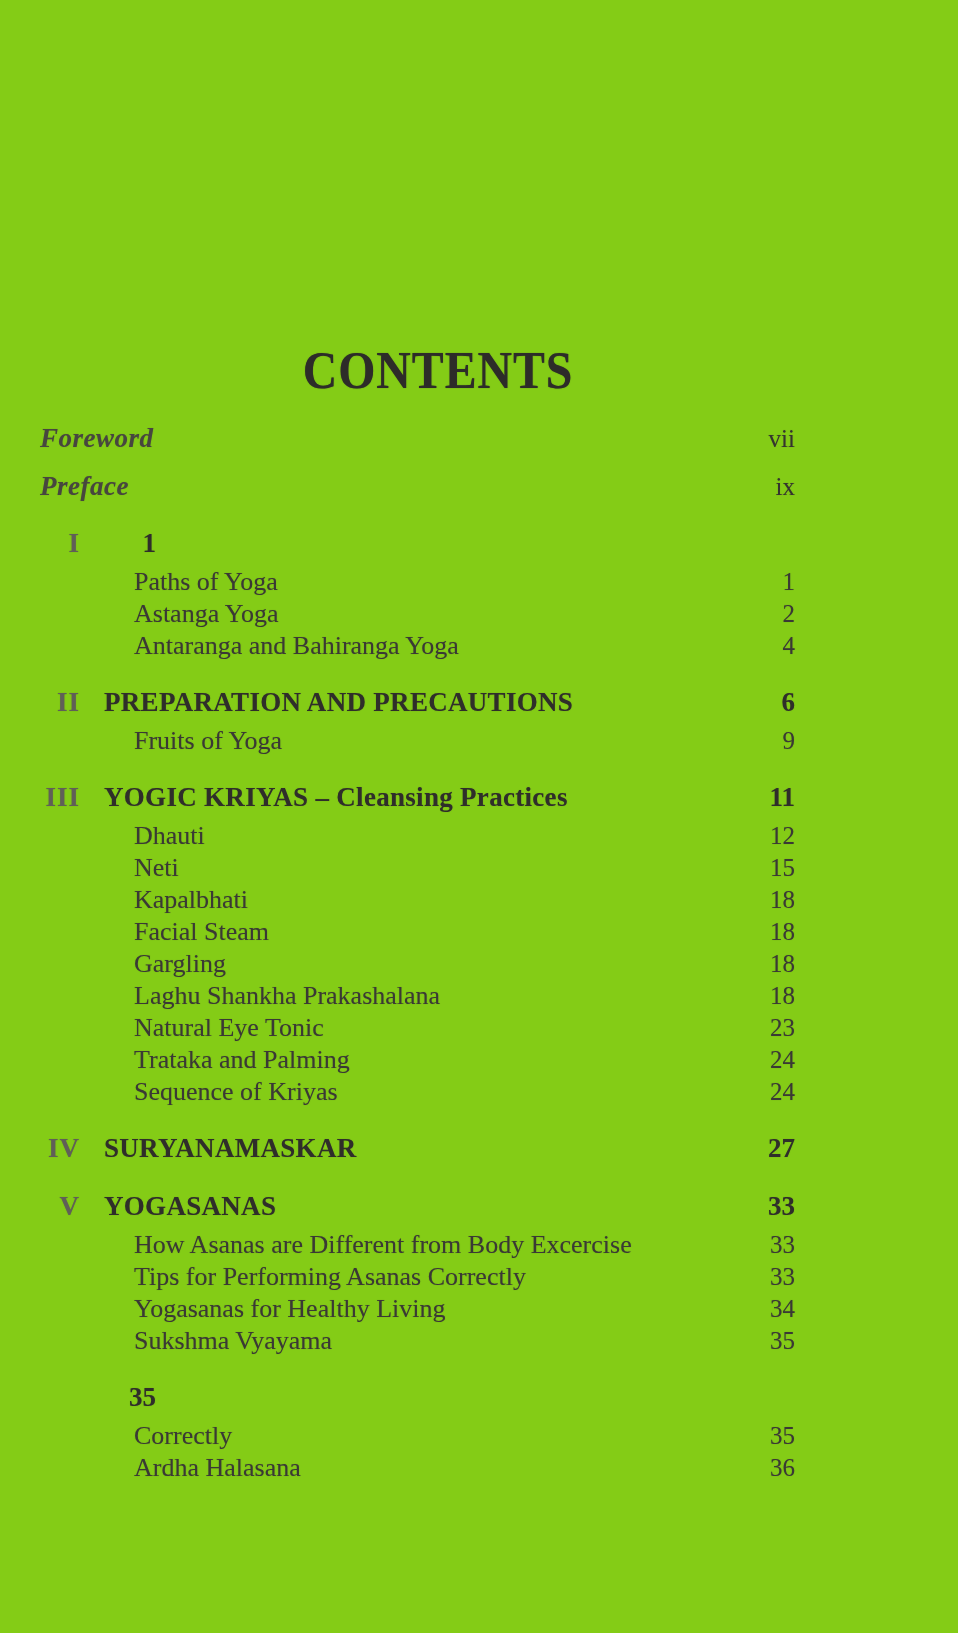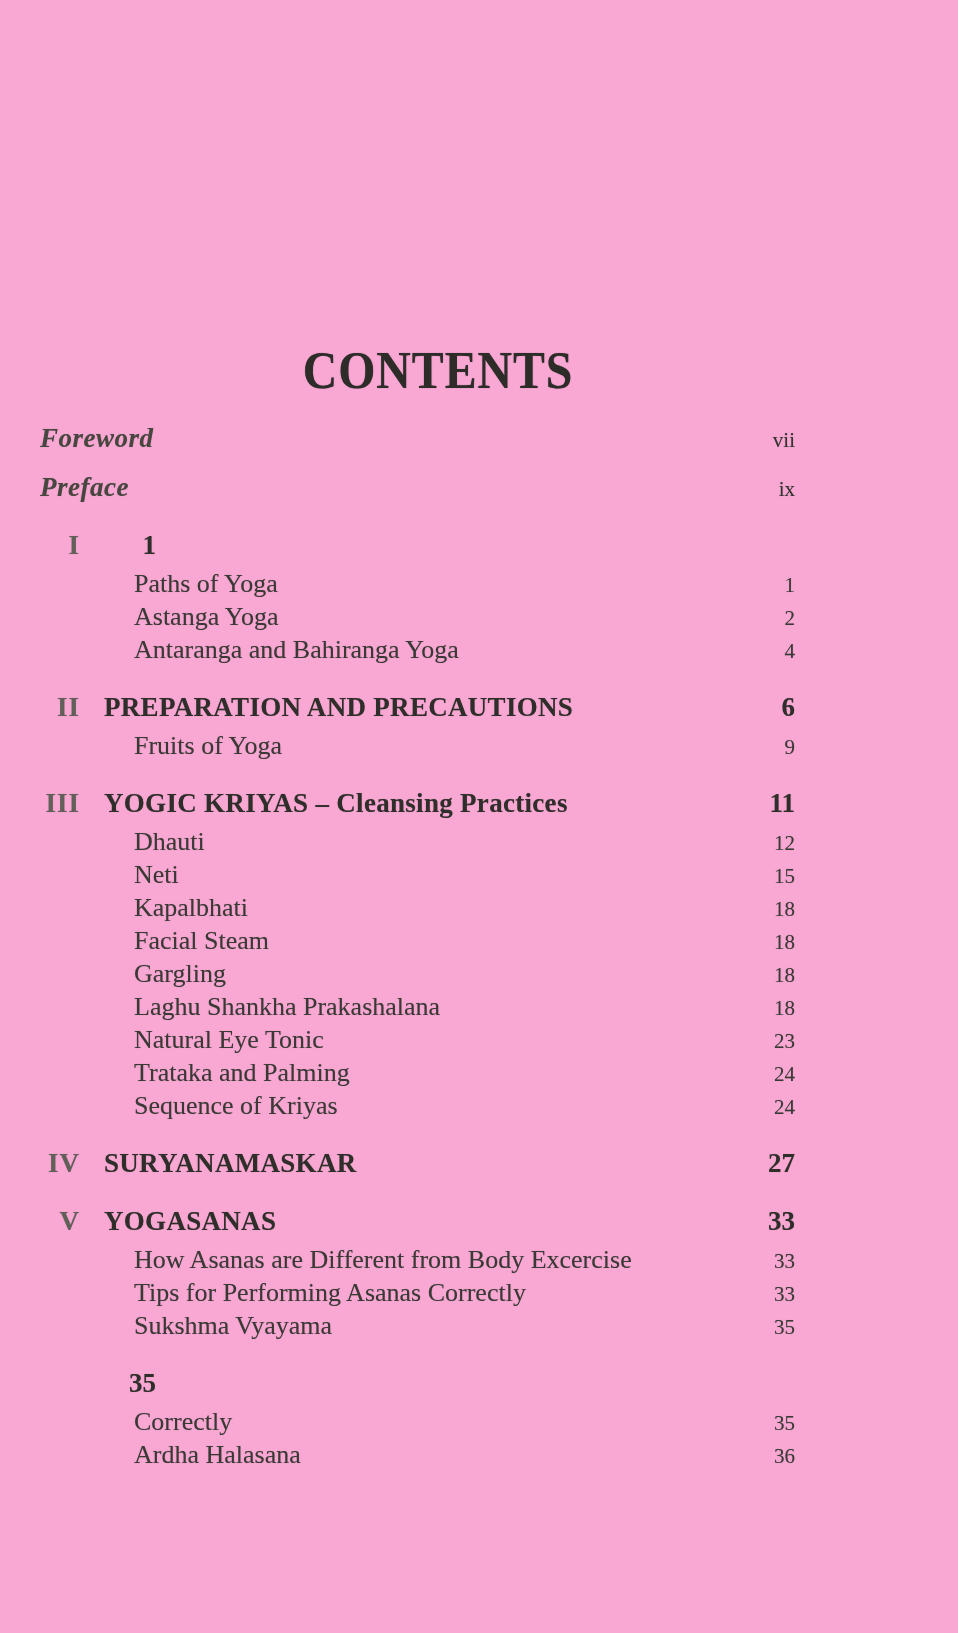--- a/index.html
+++ b/index.html
@@ -1,34 +1,34 @@
 <!DOCTYPE html>
 <html><head>
 <meta charset="utf-8">
 <style>
   html, body { margin: 0; padding: 0; background: #ffffff; }
   body { width: 958px; height: 1633px; overflow: hidden; }
   .page {
     position: relative;
     width: 958px; height: 1633px;
-    background: #f9a8d4;
+    background: #84cc16;
     font-family: "Liberation Serif", "DejaVu Serif", serif;
     color: #35342f;
     text-shadow: 0 0 1px rgba(62, 60, 55, 0.35); 
   }
   .title-wrap { padding-top: 348px; margin-left: 40px; width: 796px; text-align: center; }
   .title {
     display: inline-block;
     font-size: 52px; font-weight: bold; line-height: 46px;
     letter-spacing: 1px; transform: scaleX(0.92); transform-origin: center;
     color: #2d2c29; text-shadow: 0 0 1px rgba(45, 44, 41, 0.6);
   }
   .toc { margin: 28px 0 0 40px; width: 755px; }
   .row { display: flex; align-items: baseline; }
-  .pagenum { text-align: right; min-width: 52px; font-size: 21px; }
+  .pagenum { text-align: right; min-width: 52px; font-size: 25px; }
 
   
   .front { font-style: italic; font-weight: bold; font-size: 27px; line-height: 32px; margin-bottom: 15px; color: #47463f; }
   .fm-label { flex: 1; letter-spacing: 0.5px; }
   .front .pagenum { font-style: normal; font-weight: normal; color: #35342f; }
 
   
   .chapter { margin-top: 22px; }
   .heading { font-weight: bold; font-size: 27px; line-height: 36px; margin-bottom: 5px; color: #2f2e2a; }
   .numeral { width: 40px; text-align: right; margin-right: 24px; color: #605f58; letter-spacing: 1px; }
@@ -142,20 +142,24 @@
         </div>
         <div class="row item">
           <span class="item-label">How Asanas are Different from Body Excercise</span>
           <span class="pagenum">33</span>
         </div>
         <div class="row item">
           <span class="item-label">Tips for Performing Asanas Correctly</span>
           <span class="pagenum">33</span>
         </div>
         <div class="row item">
+          <span class="item-label">Yogasanas for Healthy Living</span>
+          <span class="pagenum">34</span>
+        </div>
+        <div class="row item">
           <span class="item-label">Sukshma Vyayama</span>
           <span class="pagenum">35</span>
         </div>
       </section>
       <section class="chapter">
         <div class="row heading subheading">
           <span class="numeral"></span>
           <span class="pagenum">35</span>
         </div>
         <div class="row item">

